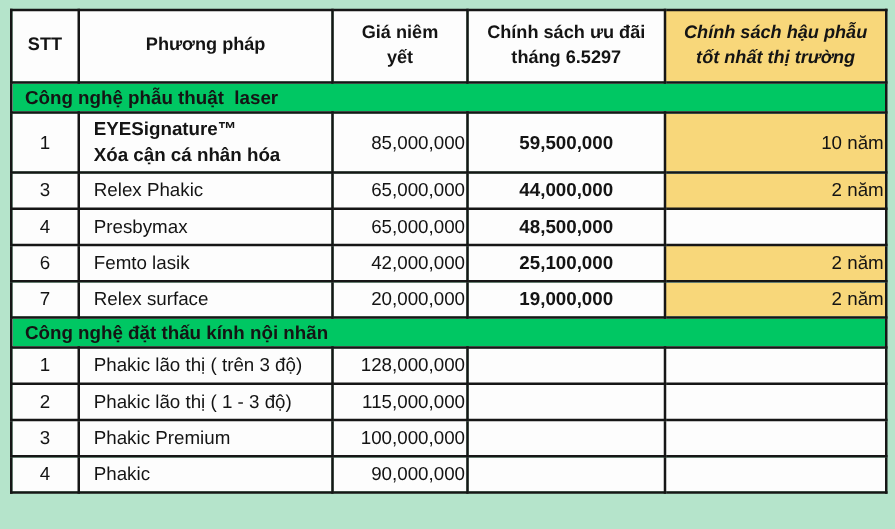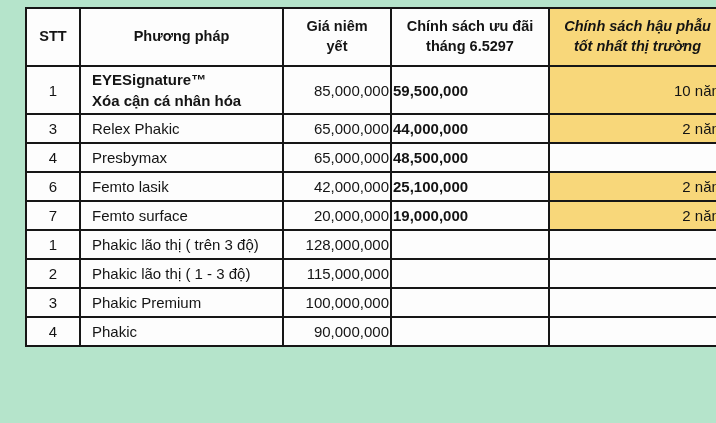--- a/index.html
+++ b/index.html
@@ -5,21 +5,21 @@
   html, body {
     margin: 0;
     padding: 0;
     background: #e8e8e8;
   }
   .stage {
     width: 716px;
     height: 423px;
     box-sizing: border-box;
     background: var(--background_mint, #b5e4cb);
-    padding: 7px 25px;
+    padding: 7px 8px;
     font-family: "Liberation Sans", "DejaVu Sans", sans-serif;
     color: var(--text_black, #141414);
     overflow: hidden;
   }
   table.price-table {
     width: 700px;
     border-collapse: collapse;
     table-layout: fixed;
     border: 2px solid var(--grid_black, #161616);
   }
@@ -56,21 +56,21 @@
   .price-table td { font-size: 15px; }
   td.stt { text-align: center; }
   td.method {
     text-align: left;
     padding: 2px 6px 2px 11px;
     white-space: pre-line;
     line-height: 1.4;
   }
   td.method.bold-method { font-weight: 700; }
   td.price { text-align: right; }
-  td.promo { font-weight: 700; }
+  td.promo { text-align: center; font-weight: 700; }
   td.aftercare { text-align: right; }
   td.aftercare:not(:empty) {
     background: var(--highlight_yellow, #f8d77a);
   }
 </style>
 </head>
 <body>
 
 <div class="stage">
   <table class="price-table">
@@ -84,20 +84,23 @@
     <thead>
       <tr>
         <th>STT</th>
         <th>Phương pháp</th>
         <th>Giá niêm yết</th>
         <th>Chính sách ưu đãi tháng 6.5297</th>
         <th class="th-aftercare">Chính sách hậu phẫu tốt nhất thị trường</th>
       </tr>
     </thead>
     <tbody>
+      <tr class="section-row">
+        <td colspan="5">Công nghệ phẫu thuật  laser</td>
+      </tr>
 
       <tr class="data-row tall">
         <td class="stt">1</td>
         <td class="method bold-method">EYESignature™
 Xóa cận cá nhân hóa</td>
         <td class="price">85,000,000</td>
         <td class="promo">59,500,000</td>
         <td class="aftercare">10 năm</td>
       </tr>
       <tr class="data-row">
@@ -116,26 +119,29 @@
       </tr>
       <tr class="data-row">
         <td class="stt">6</td>
         <td class="method">Femto lasik</td>
         <td class="price">42,000,000</td>
         <td class="promo">25,100,000</td>
         <td class="aftercare">2 năm</td>
       </tr>
       <tr class="data-row">
         <td class="stt">7</td>
-        <td class="method">Femto surface</td>
+        <td class="method">Relex surface</td>
         <td class="price">20,000,000</td>
         <td class="promo">19,000,000</td>
         <td class="aftercare">2 năm</td>
       </tr>
 
+      <tr class="section-row">
+        <td colspan="5">Công nghệ đặt thấu kính nội nhãn</td>
+      </tr>
 
       <tr class="data-row">
         <td class="stt">1</td>
         <td class="method">Phakic lão thị ( trên 3 độ)</td>
         <td class="price">128,000,000</td>
         <td class="promo"></td>
         <td class="aftercare"></td>
       </tr>
       <tr class="data-row">
         <td class="stt">2</td>

